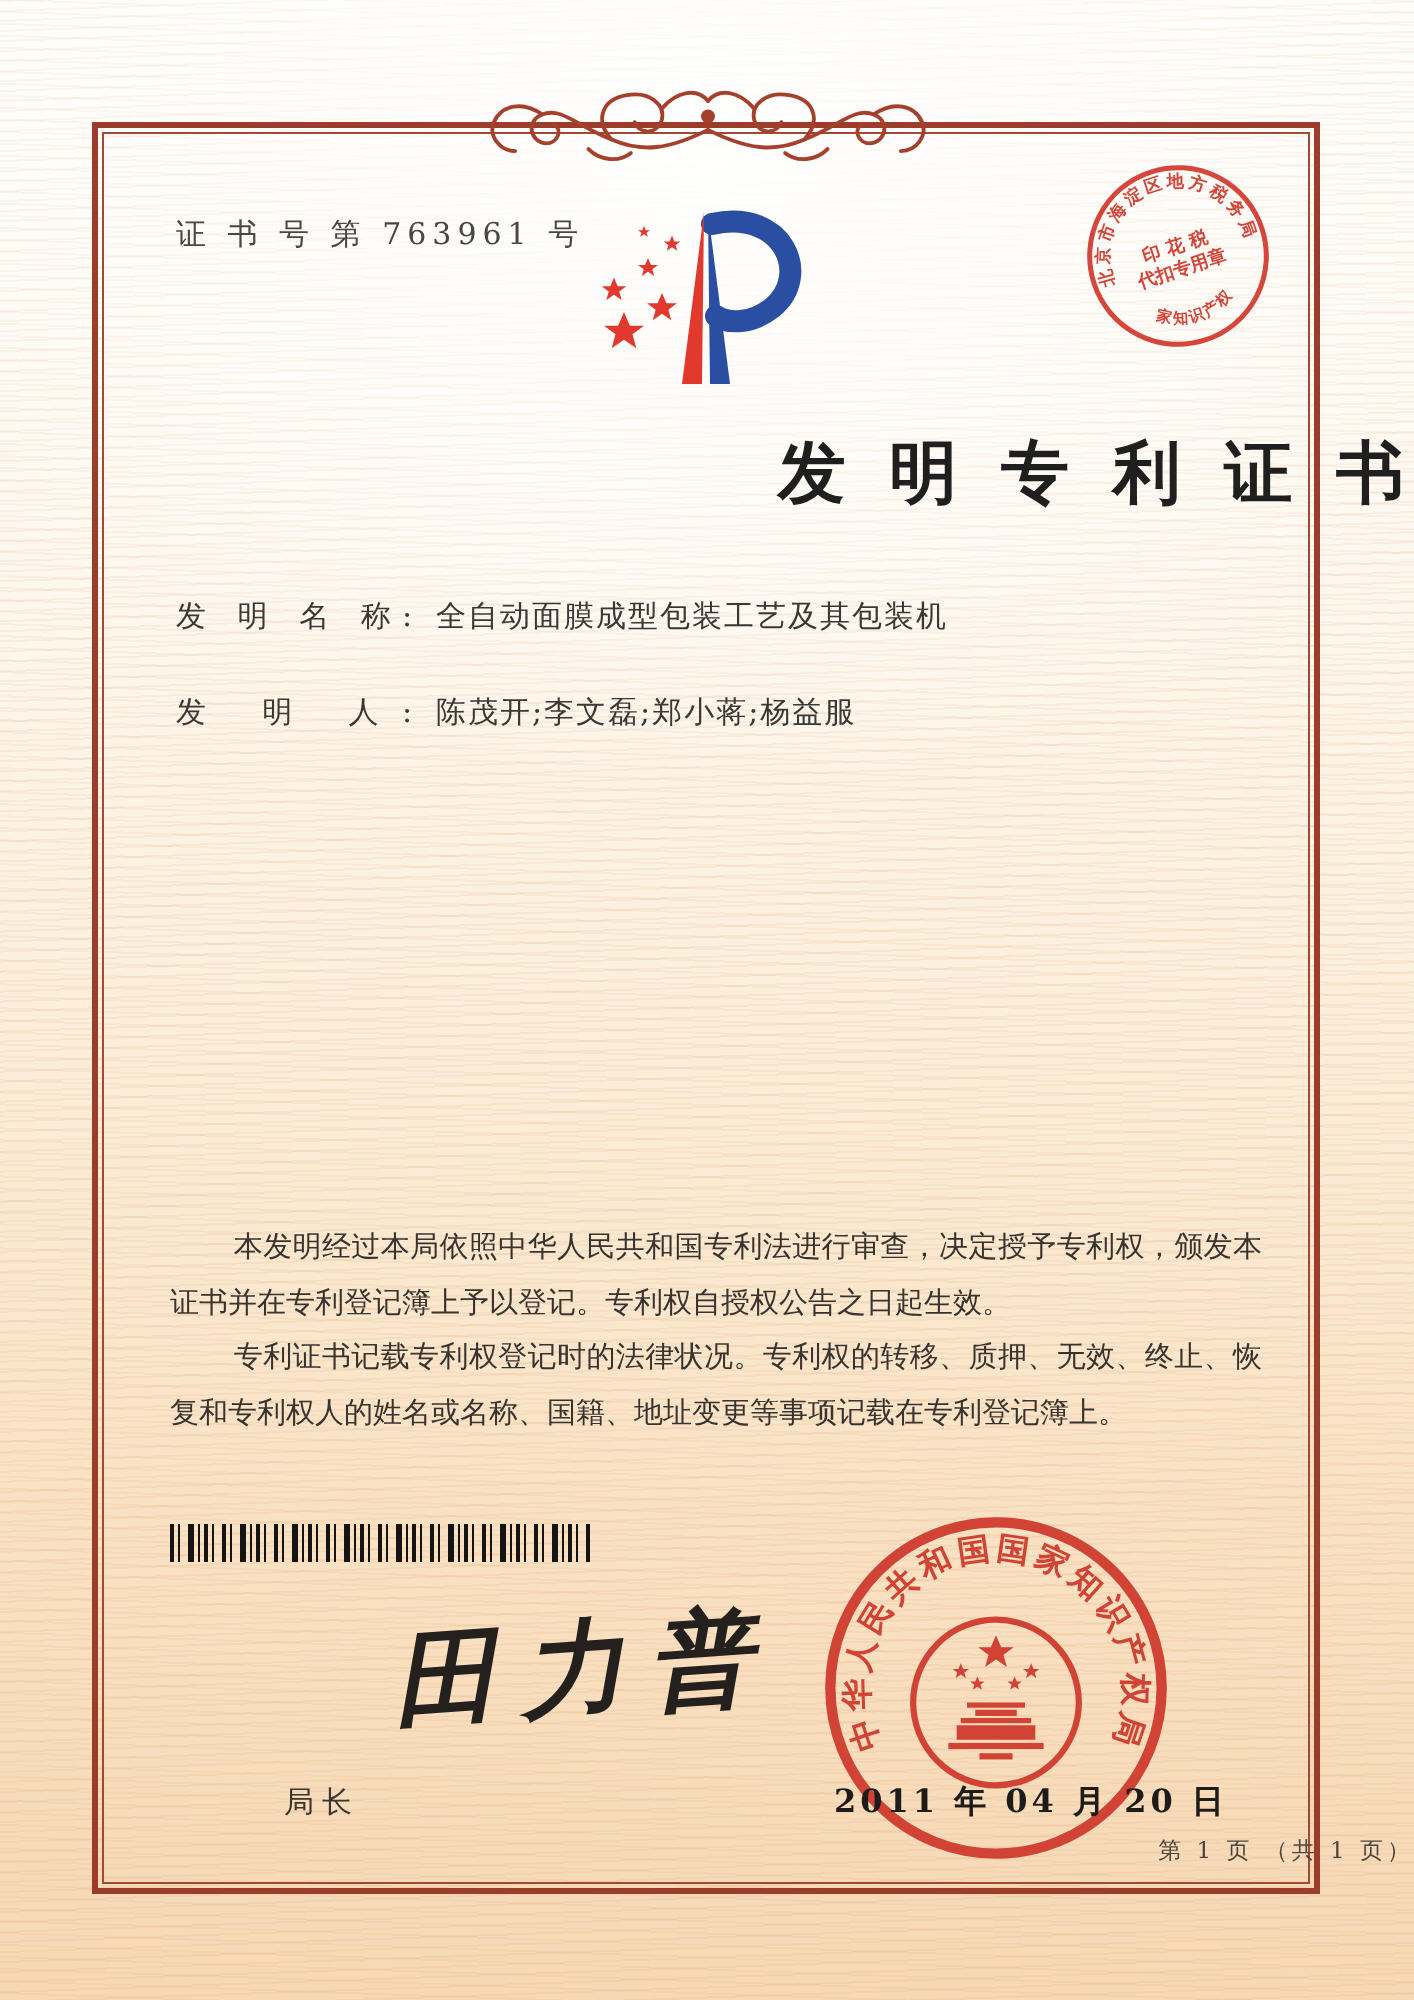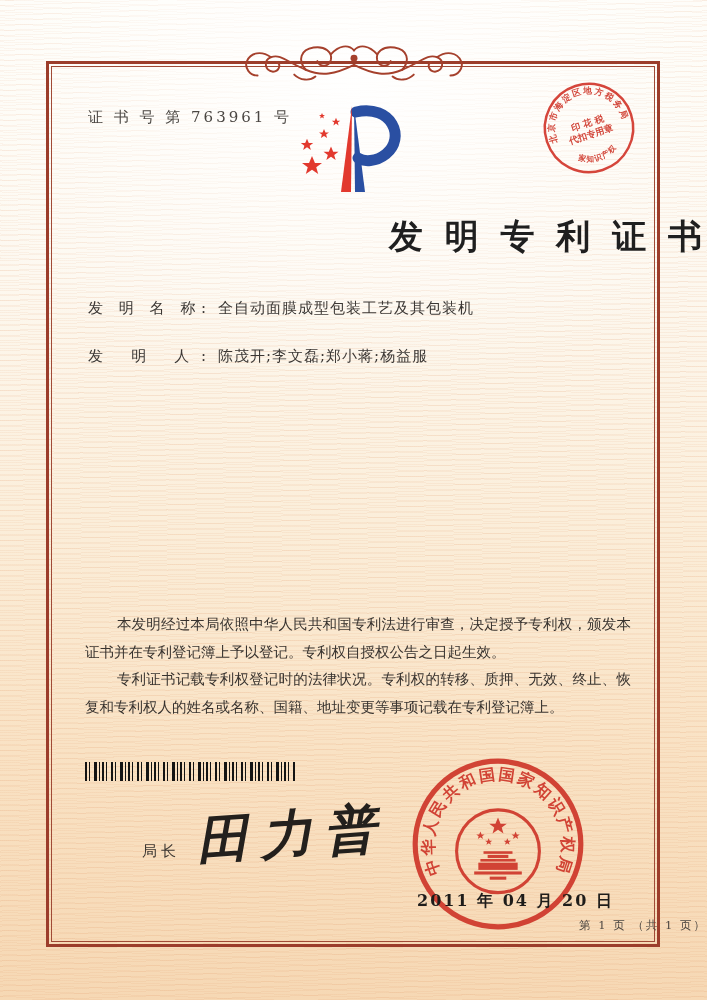--- a/index.html
+++ b/index.html
@@ -33,21 +33,21 @@
     color:#38332f;text-align:justify;margin-top:20px;}
   .body-text p{margin:0;text-indent:2.2em;}
   .barcode{position:absolute;left:85px;top:762px;width:211px;height:19px;
     background-image:repeating-linear-gradient(90deg,
       #141414 0px,#141414 2px, transparent 2px,transparent 4px,
       #141414 4px,#141414 5px, transparent 5px,transparent 9px,
       #141414 9px,#141414 12px, transparent 12px,transparent 14px,
       #141414 14px,#141414 15px, transparent 15px,transparent 17px,
       #141414 17px,#141414 19px, transparent 19px,transparent 21px,
       #141414 21px,#141414 22px, transparent 22px,transparent 26px);}
-  .sig-title{position:absolute;left:142px;top:842px;font-size:15px;letter-spacing:4px;color:#3a3530;}
+  .sig-title{position:absolute;left:142px;top:892px;font-size:15px;letter-spacing:4px;color:#3a3530;}
   .sig-name{position:absolute;left:196px;top:800px;font-size:52px;font-style:italic;font-weight:600;
     letter-spacing:12px;color:#23201d;transform:rotate(-4deg);}
   .main-seal{position:absolute;left:410px;top:756px;width:176px;height:176px;opacity:.93;}
   .issue-date{position:absolute;left:417px;top:891px;font-size:16px;font-weight:bold;
     letter-spacing:2px;color:#1e1c1a;z-index:5;}
   .footer{position:absolute;left:0;top:918px;width:100%;text-align:right;
     font-size:11.5px;letter-spacing:2px;color:#4c4641;}
   .seal-text{fill:#cf382b;font-family:"DejaVu Serif",serif;font-weight:bold;}
 </style>
 </head>

